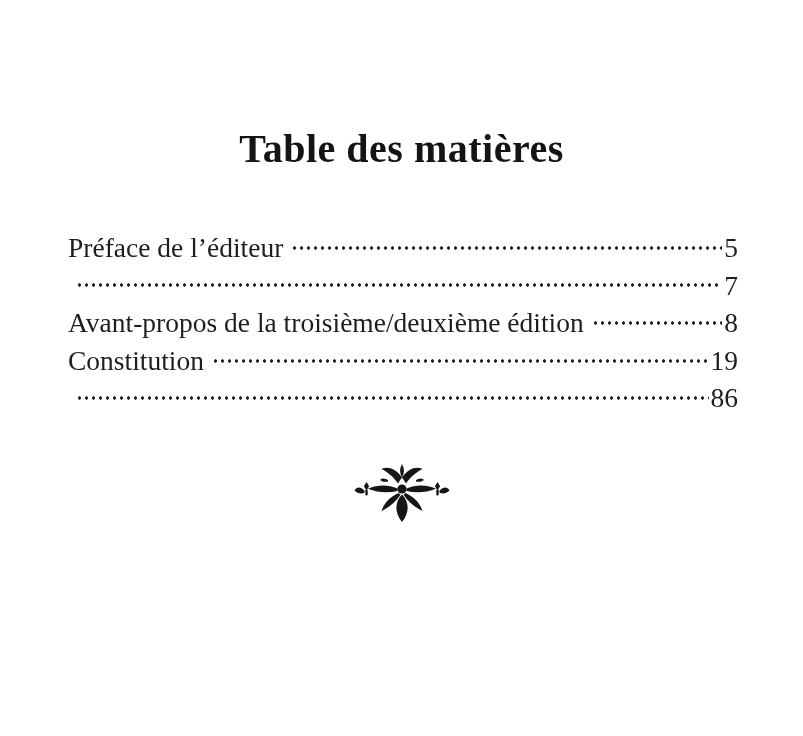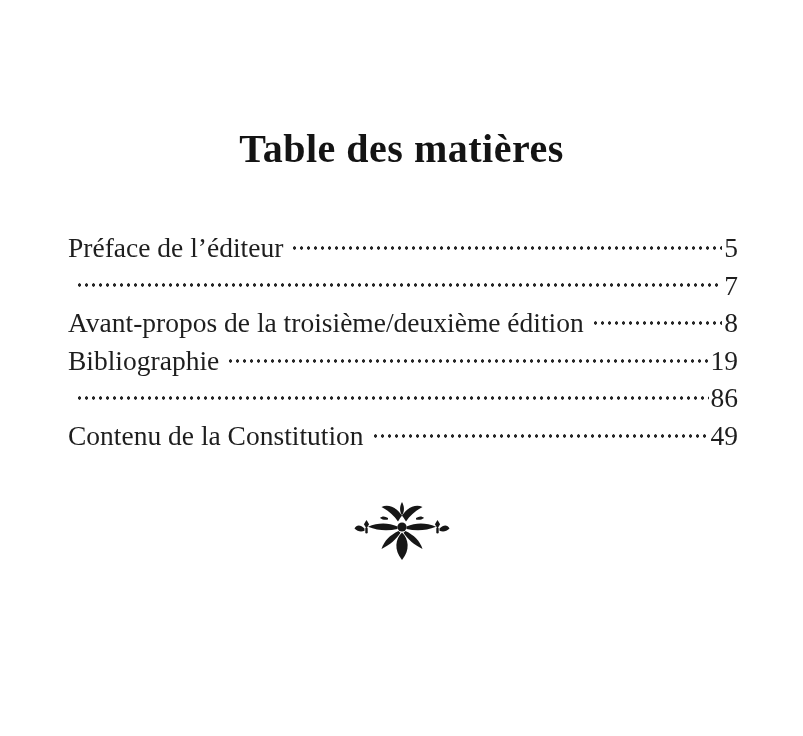--- a/index.html
+++ b/index.html
@@ -79,36 +79,31 @@
       <span class="toc-page-num">7</span>
     </div>
 
     <div class="toc-row">
       <span class="toc-label">Avant-propos de la troisième/deuxième édition</span>
       <span class="leader"></span>
       <span class="toc-page-num">8</span>
     </div>
 
     <div class="toc-row">
-      <span class="toc-label">Bibliographie</span>
+      <span class="toc-label">Constitution</span>
       <span class="leader"></span>
       <span class="toc-page-num">19</span>
     </div>
 
 
     <div class="toc-row">
       <span class="leader"></span>
       <span class="toc-page-num">86</span>
     </div>
 
-    <div class="toc-row">
-      <span class="toc-label">Contenu de la Constitution</span>
-      <span class="leader"></span>
-      <span class="toc-page-num">49</span>
-    </div>
 
 
   </div>
 
   <div class="ornament">
     <span>
       <svg width="96" height="60" viewBox="0 0 96 60" aria-hidden="true">
         <g fill="#161616">
 
           <path d="M48 1 C45.4 5.5 45.4 10 48 14.5 C50.6 10 50.6 5.5 48 1 Z"></path>

